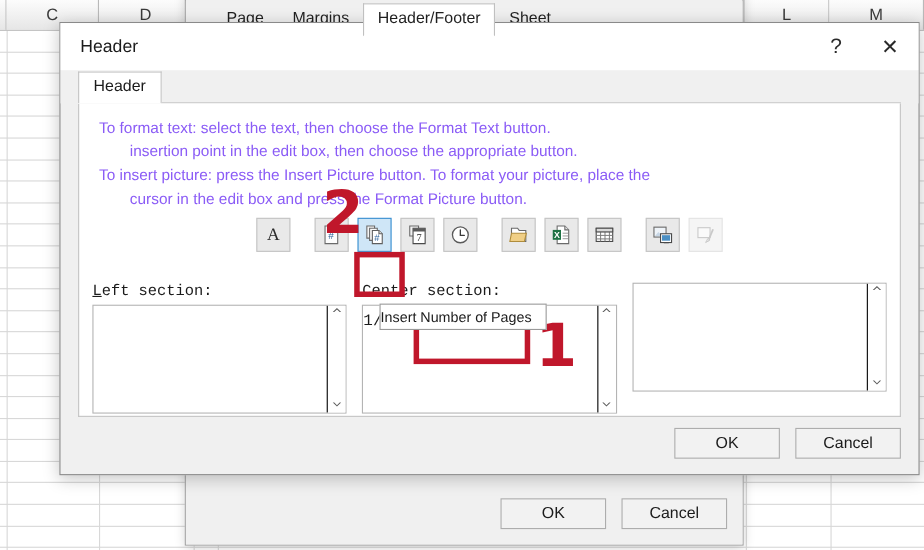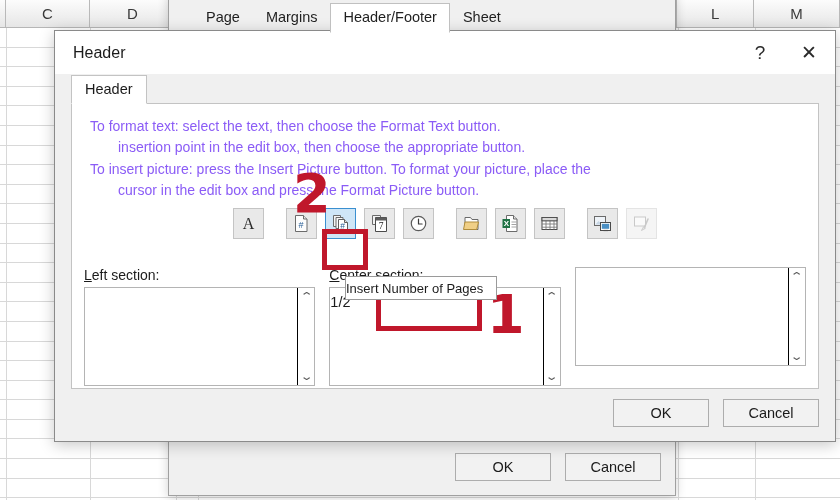--- a/index.html
+++ b/index.html
@@ -90,21 +90,21 @@
     font-size: 14.5px; color: #1b1b1b;
     background: #f2f2f2;
     border: 1px solid #adadad;
     display: flex; align-items: center; justify-content: center;
     cursor: default;
   }
 
   
   .headerdlg {
     position: absolute;
-    left: 54px; top: 30px; width: 782px; height: 412px;
+    left: 54px; top: 20px; width: 782px; height: 412px;
     background: #f0f0f0;
     border: 1px solid #8a8a8a;
     box-shadow: 0 3px 14px rgba(0,0,0,0.22);
   }
   .hd-titlebar {
     position: relative; height: 43px;
     background: #ffffff;
     display: flex; align-items: center;
   }
   .hd-title {
@@ -182,21 +182,21 @@
     border: 1px solid #3a8fd0;
   }
   .tbtn.disabled { opacity: 0.45; }
   .tbtn svg { display: block; }
 
   
   .sections {
     position: absolute; left: 12px; right: 12px; top: 163px;
     display: flex; gap: 14px;
   }
-  .sec { flex: 1 1 0; min-width: 0; }
+  .sec { flex: 1 1 0; min-width: 0; font-family: Liberation Mono, monospace; }
   .sec-label {
     font-size: 14px; color: #1b1b1b; margin-bottom: 4px;
   }
   .sec-label u { text-decoration: underline; }
   .sec-box {
     position: relative;
     height: 99px;
     background: #ffffff;
     border: 1px solid #b4b4b4;
     display: flex;

